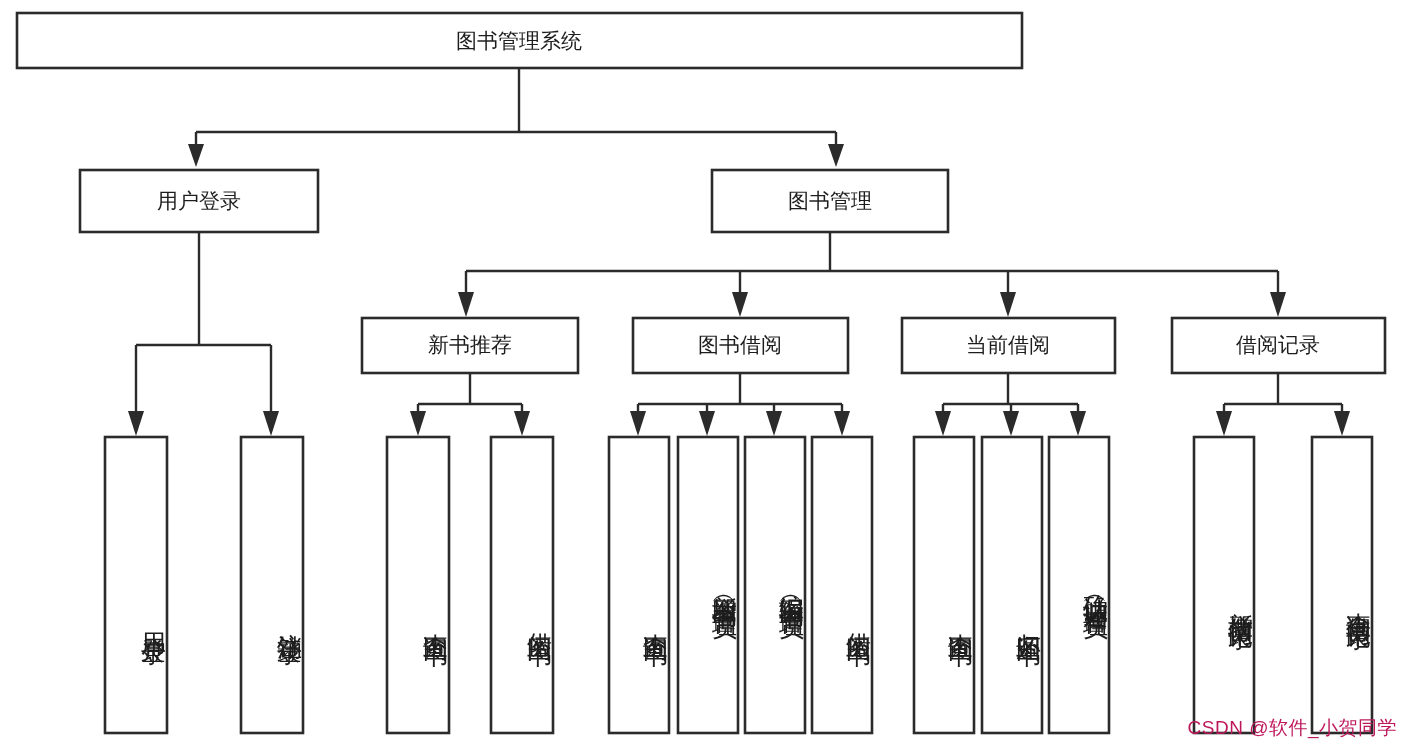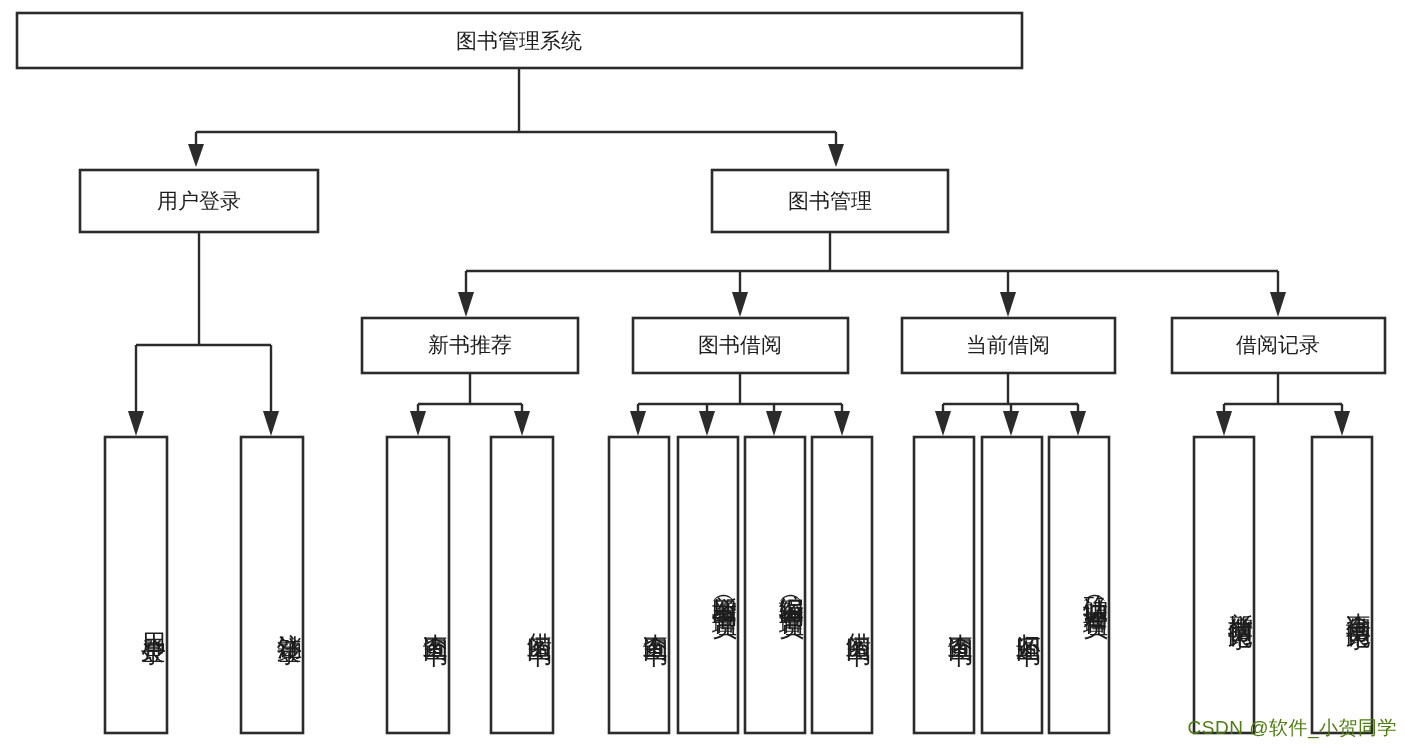--- a/index.html
+++ b/index.html
@@ -62,21 +62,21 @@
     justify-content: center;
     white-space: nowrap;
     pointer-events: none;
   }
   .watermark {
     position: absolute;
     right: 8px;
     bottom: 6px;
     font-family: "Liberation Sans", "DejaVu Sans", sans-serif;
     font-size: 19px;
-    color: #4d7c0f;
+    color: #be185d;
     letter-spacing: 0.5px;
     user-select: none;
     margin-left: 47px;
   }
 </style>
 </head>
 <body>
 
 <div id="diagram-root">
 

